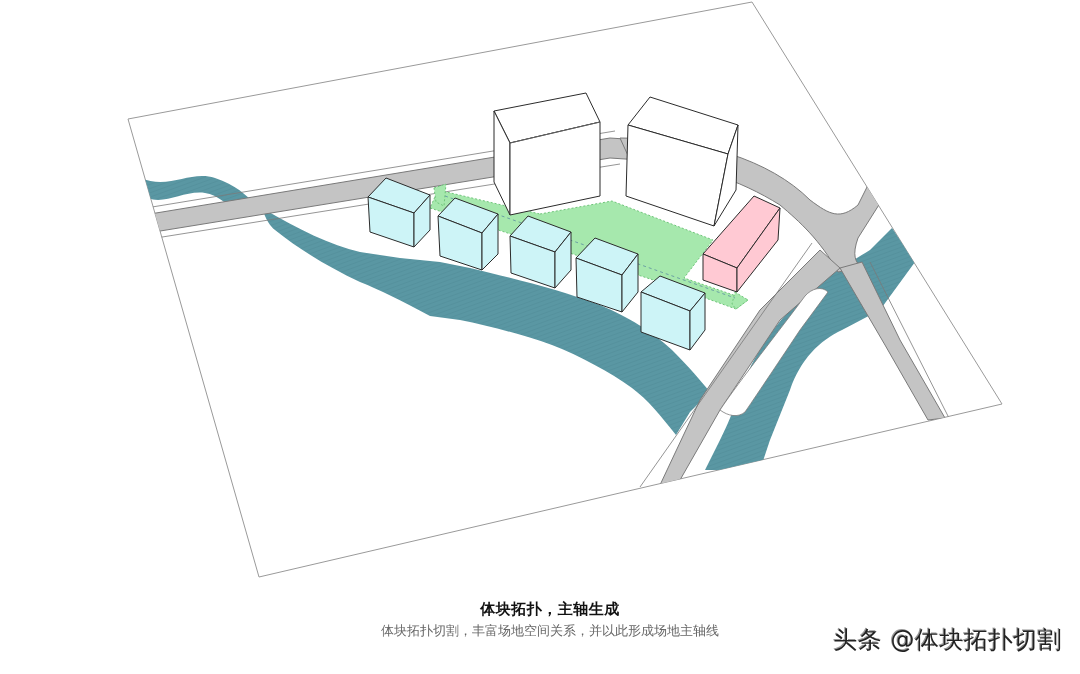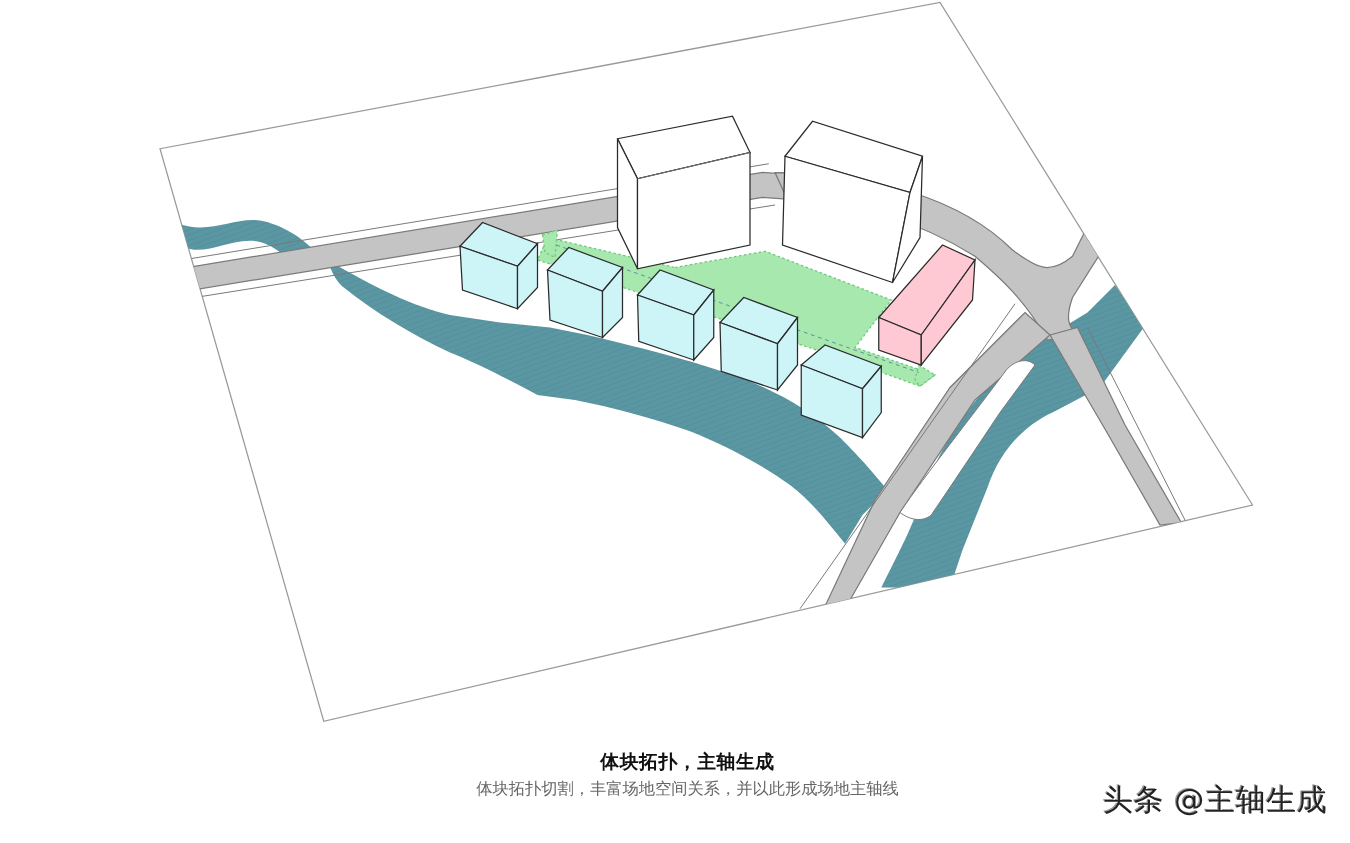--- a/index.html
+++ b/index.html
@@ -99,13 +99,13 @@
   </g>
   <g stroke="#2b2b2b" fill="#cdf4f7">
     <polygon points="641,292 660,276 705,293 690,311"></polygon>
     <polygon points="641,292 690,311 690,350 641,332"></polygon>
     <polygon points="690,311 705,293 705,330 690,350"></polygon>
   </g>
 </svg>
 
 <div class="caption-title">体块拓扑，主轴生成</div>
 <div class="caption-sub">体块拓扑切割，丰富场地空间关系，并以此形成场地主轴线</div>
-<div class="watermark">头条 @主轴生成</div>
+<div class="watermark">头条 @体块拓扑切割</div>
 
 </body></html>

